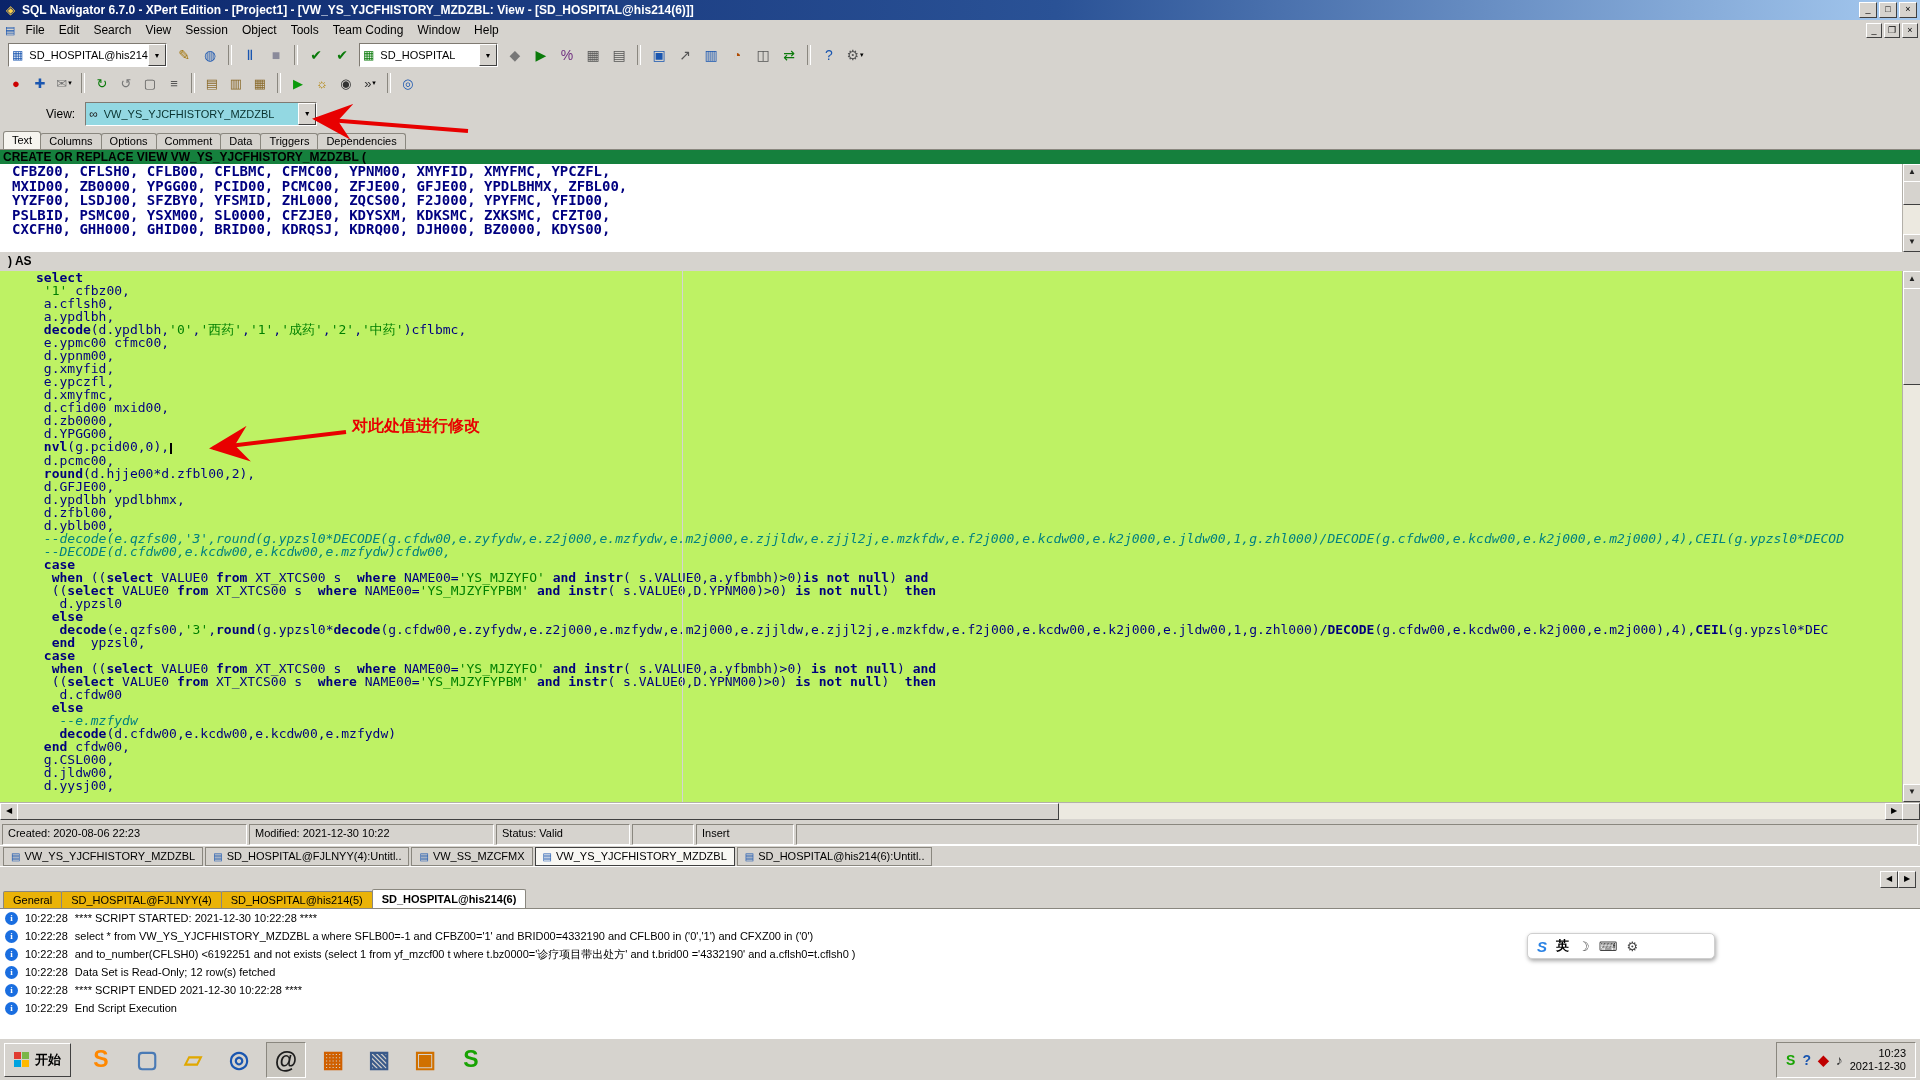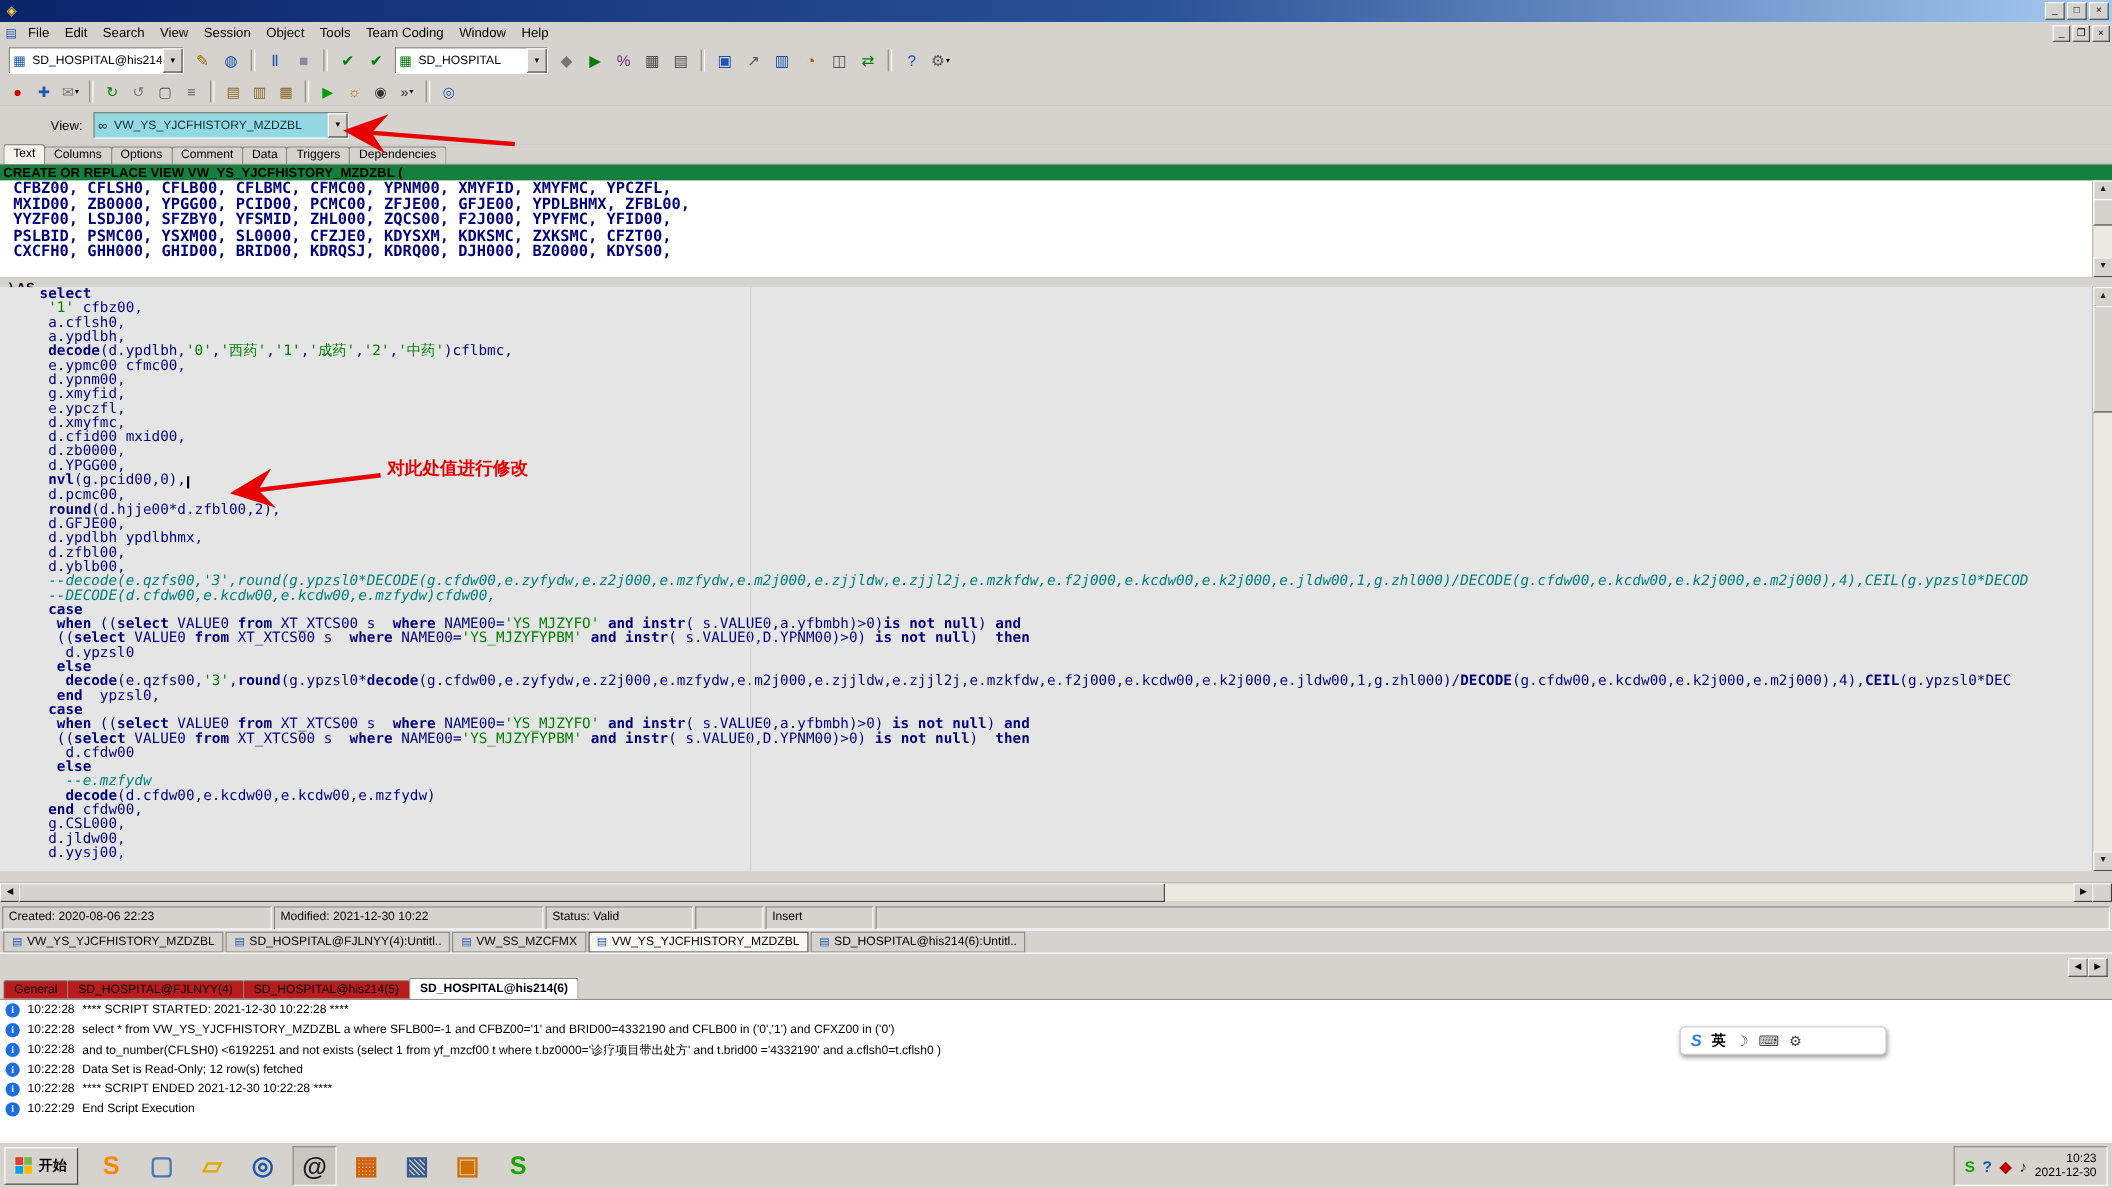--- a/index.html
+++ b/index.html
@@ -51,21 +51,21 @@
   .otab.active{background:#f6f4ef;height:17px;line-height:17px;position:relative;z-index:2;}
   
   .create-line{position:absolute;top:149px;left:0;right:0;height:15px;background:#15803d;
     font-weight:bold;font-size:12px;line-height:15px;padding-left:3px;border-top:1px solid #8a877f;}
   .cols-pane{position:absolute;top:164px;left:0;right:0;height:88px;background:#fff;overflow:hidden;
     border-bottom:1px solid #8a877f;}
   .cline{font-family:"DejaVu Sans Mono",monospace;font-weight:bold;font-size:14px;line-height:14.5px;
     color:#000080;white-space:pre;padding-left:12px;}
   .as-line{position:absolute;top:252px;left:0;right:0;height:19px;background:#d6d3ce;
     font-weight:bold;font-size:12px;line-height:19px;padding-left:8px;}
-  .code-pane{position:absolute;top:261px;left:0;right:0;height:531px;background:#e5e5e5;overflow:hidden;}
+  .code-pane{position:absolute;top:271px;left:0;right:0;height:531px;background:#bef264;overflow:hidden;}
   .sline{font-family:"DejaVu Sans Mono",monospace;font-size:13px;line-height:13px;color:#000080;
     white-space:pre;padding-left:36px;}
   .kw{font-weight:bold;color:#00007d;}
   .str{color:#008000;}
   .cmt{color:#008080;font-style:italic;}
   .caret{display:inline-block;width:2px;height:11px;background:#000;vertical-align:text-bottom;margin-left:1px;}
   .margin-line{position:absolute;left:682px;top:0;bottom:0;width:1px;background:#d4d4d4;}
   
   .vscroll{position:absolute;right:0;top:0;bottom:0;width:17px;background:#ece9e0;
     border-left:1px solid #b3b0a9;}
@@ -90,21 +90,21 @@
     background:#d6d3ce;border:1px solid #8a877f;}
   .dtab.active{background:#f8f7f3;border-color:#404040;}
   .dicon{font-size:10px;color:#1a56b0;}
   
   .midstrip{position:absolute;top:866px;left:0;right:0;height:23px;background:#d6d3ce;border-top:1px solid #fff;}
   .mid-scroller{position:absolute;right:4px;top:4px;display:flex;}
   .mid-scroller .hbtn{position:static;}
   
   .outtabs{position:absolute;top:889px;left:0;right:0;height:19px;background:#d6d3ce;
     display:flex;align-items:flex-end;padding-left:3px;}
-  .outtab{font-size:11px;height:16px;line-height:16px;padding:0 9px;background:#b91c1c;
+  .outtab{font-size:11px;height:16px;line-height:16px;padding:0 9px;background:#eab308;
     border:1px solid #8a877f;border-bottom:none;border-radius:2px 2px 0 0;margin-right:-1px;}
   .outtab.active{background:#fff;font-weight:bold;height:18px;line-height:18px;position:relative;z-index:2;}
   .logpane{position:absolute;top:908px;left:0;right:0;height:130px;background:#fff;
     border-top:1px solid #8a877f;overflow:hidden;}
   .logline{display:flex;align-items:center;gap:7px;height:18px;font-size:11px;padding-left:5px;}
   .info-icon{width:13px;height:13px;min-width:13px;border-radius:50%;background:#1a6ee0;color:#fff;
     font-size:9px;font-weight:bold;font-family:"Liberation Serif",serif;
     display:flex;align-items:center;justify-content:center;}
   .ltime{white-space:nowrap;}
   .ltext{white-space:nowrap;overflow:hidden;}
@@ -133,20 +133,21 @@
   .code-note{position:absolute;left:352px;top:416px;color:#e80000;font-weight:bold;font-size:16px;
     pointer-events:none;}
 </style>
 </head>
 <body>
 
 <div class="screen">
 
   <div class="titlebar">
     <span class="app-icon">◈</span>
+    <span class="title-text">SQL Navigator 6.7.0 - XPert Edition - [Project1] - [VW_YS_YJCFHISTORY_MZDZBL:  View - [SD_HOSPITAL@his214(6)]]</span>
     <span class="winbtns">
       <span class="wbtn">_</span>
       <span class="wbtn">□</span>
       <span class="wbtn">×</span>
     </span>
   </div>
 
   <div class="menubar">
     <span class="mdi-doc">▤</span>
     <span id="menu-items" style="display:flex;">

